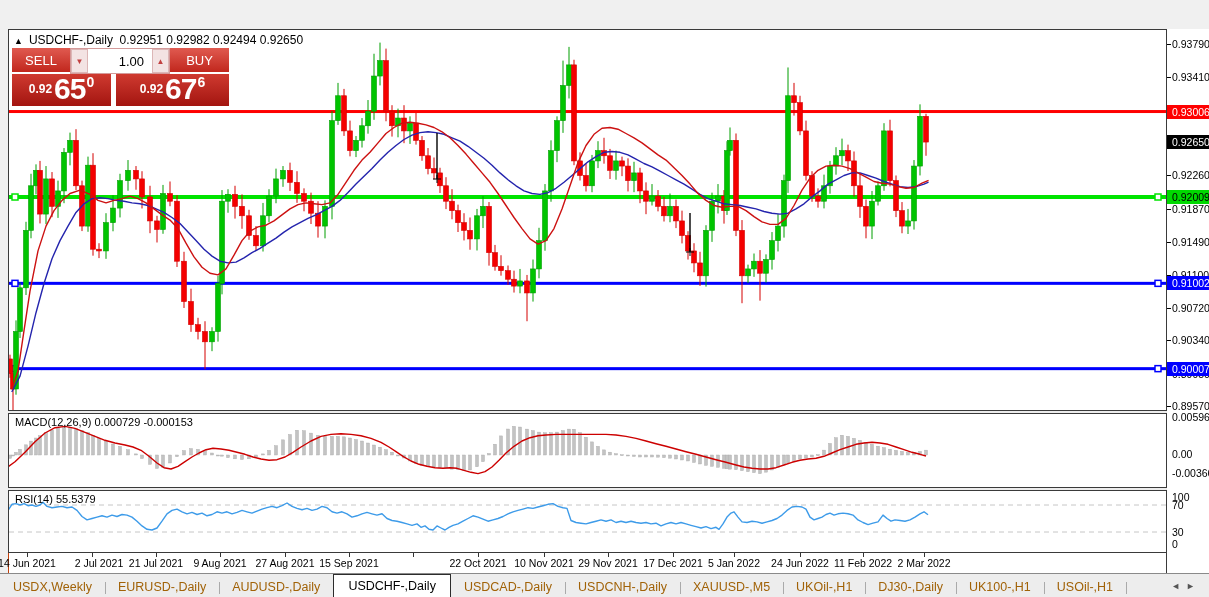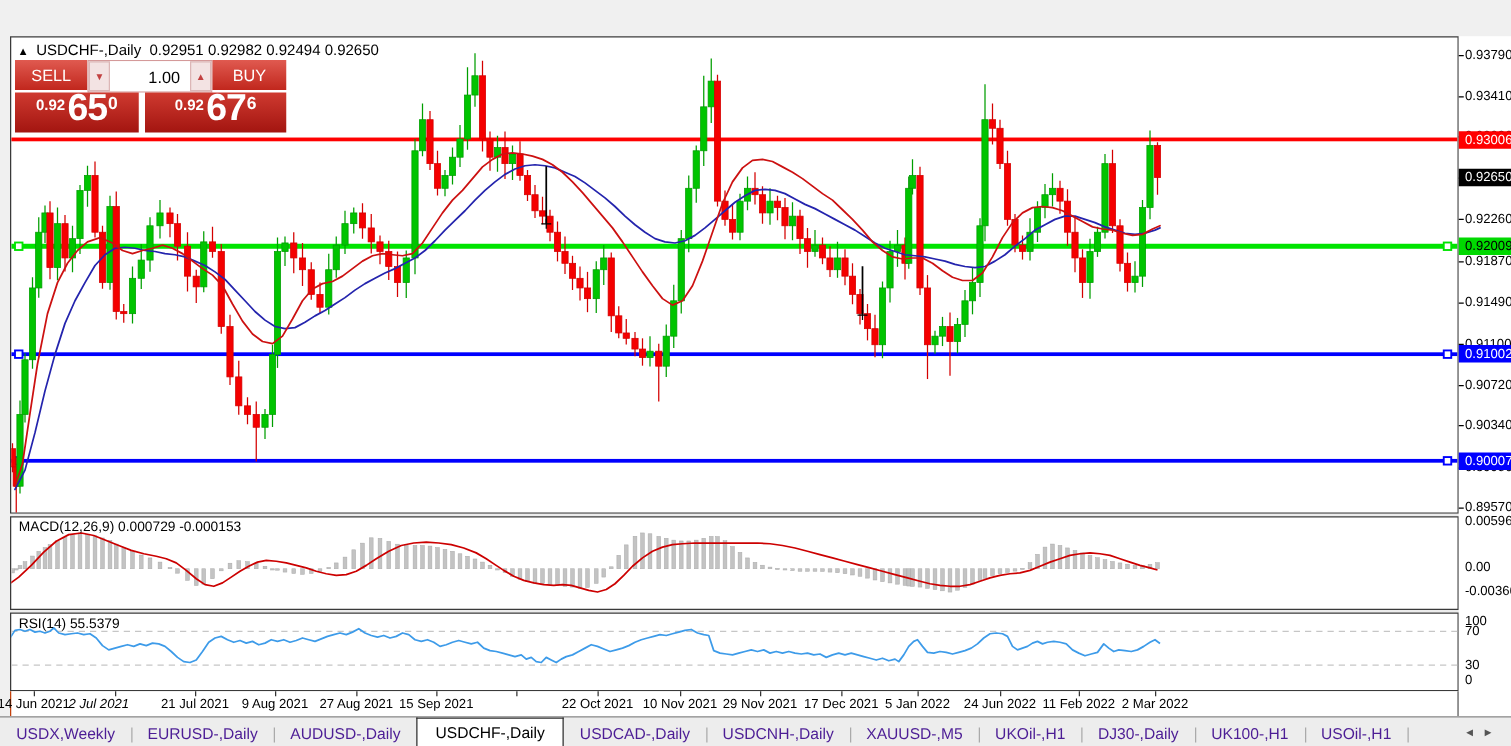--- a/index.html
+++ b/index.html
@@ -25,33 +25,33 @@
   #chartTitle .tri{font-size:9px;margin-right:6px;}
   #tradePanel{position:absolute;left:12px;top:48px;width:217px;z-index:40;}
   .tp-row1{display:flex;height:26px;}
   .tp-btn{background:linear-gradient(#e05a50,#c1271d);color:#fff;font-size:13px;display:flex;align-items:center;justify-content:center;cursor:pointer;}
   .tp-sell{width:58px;border-bottom:2px solid #fff;}
   .tp-buy{width:59px;border-bottom:2px solid #fff;}
   .tp-spin{display:flex;flex:1;border:1px solid #d49a9a;background:#fff;box-sizing:border-box;}
   .spin-btn{width:17px;background:#f3e3e3;color:#c24040;font-size:8px;display:flex;align-items:center;justify-content:center;cursor:pointer;border:1px solid #dcb6b6;box-sizing:border-box;}
   .spin-val{flex:1;font-size:13px;color:#000;display:flex;align-items:center;justify-content:flex-end;padding-right:8px;background:#fff;}
   .tp-row2{display:flex;margin-top:0;}
-  .price-box{background:linear-gradient(#cf3a30,#a31510);color:#fff;height:30px;display:flex;align-items:flex-start;justify-content:center;padding-bottom:2px;cursor:pointer;}
+  .price-box{background:linear-gradient(#cf3a30,#a31510);color:#fff;height:30px;display:flex;align-items:center;justify-content:center;padding-bottom:2px;cursor:pointer;}
   .pb-sell{width:99px;margin-right:5px;}
   .pb-buy{width:113px;}
   .pb-small{font-size:12px;font-weight:bold;margin-right:2px;line-height:20px;}
   .pb-big{font-size:30px;font-weight:bold;line-height:26px;letter-spacing:-1px;}
   .pb-sup{font-size:14px;font-weight:bold;line-height:12px;margin-left:1px;align-self:flex-start;margin-top:2px;}
   .ind-label{position:absolute;left:6px;top:2px;font-size:11px;color:#000;z-index:5;}
   
   .date-label{position:absolute;top:4px;font-size:10.5px;color:#000;transform:translateX(-50%);white-space:nowrap;}
   .date-tick{position:absolute;top:0;width:1px;height:4px;background:#333;}
   
   #tabBar{position:absolute;left:0;top:573px;width:1209px;height:24px;background:#ededed;border-top:1px solid #8a8a8a;display:flex;align-items:flex-end;}
-  .tab{font-size:12.5px;color:#4c1d95;padding:3px 13px 4px 13px;white-space:nowrap;cursor:pointer;position:relative;}
+  .tab{font-size:12.5px;color:#a16207;padding:3px 13px 4px 13px;white-space:nowrap;cursor:pointer;position:relative;}
   .tab .sep{position:absolute;right:-1px;top:5px;height:12px;width:1px;background:#aaa;}
   .tab.active{background:#fff;color:#000;border:1px solid #2c2c2c;border-bottom:none;padding:4px 14px 5px 14px;margin-top:-3px;z-index:2;}
   .tab-arrows{margin-left:auto;margin-right:8px;color:#555;font-size:9px;letter-spacing:6px;align-self:center;cursor:pointer;}
   .gapStrip{position:absolute;left:8px;width:1159px;background:#ececec;}
   svg{position:absolute;left:0;top:0;}
 </style>
 </head>
 <body>
 
 <div id="app">
@@ -575,21 +575,21 @@
         <line x1="0" y1="14" x2="1157" y2="14" stroke="#c6c6c6" stroke-width="1" stroke-dasharray="5 4"></line>
         <line x1="0" y1="41" x2="1157" y2="41" stroke="#c6c6c6" stroke-width="1" stroke-dasharray="5 4"></line>
         <path d="M-4.0 29.5 L-1.0 19.4 L3.0 13.3 L7.0 12.6 L11.0 14.0 L15.0 12.6 L19.0 14.7 L23.0 14.0 L27.0 15.4 L31.0 14.0 L34.0 11.3 L38.0 15.4 L43.0 16.7 L48.0 16.0 L53.0 15.4 L58.0 16.7 L63.0 16.0 L68.0 19.4 L73.0 25.5 L78.0 28.9 L83.0 27.5 L88.0 26.1 L93.0 24.8 L98.0 26.1 L103.0 24.1 L108.0 25.5 L113.0 23.5 L118.0 24.1 L123.0 26.1 L128.0 30.2 L133.0 34.9 L138.0 38.3 L143.0 39.0 L148.0 37.0 L153.0 30.2 L158.0 22.8 L163.0 19.4 L168.0 18.1 L173.0 20.8 L178.0 22.8 L183.0 21.4 L188.0 23.5 L193.0 22.1 L198.0 24.8 L203.0 23.5 L208.0 20.8 L213.0 22.1 L218.0 20.8 L223.0 22.8 L228.0 21.4 L233.0 19.4 L238.0 20.8 L243.0 22.1 L248.0 20.1 L253.0 18.1 L258.0 16.7 L263.0 15.4 L268.0 16.7 L273.0 14.7 L278.0 12.0 L283.0 15.4 L288.0 17.4 L293.0 18.7 L298.0 17.4 L303.0 19.4 L308.0 18.1 L313.0 15.4 L318.0 16.7 L323.0 20.8 L328.0 22.1 L333.0 20.8 L338.0 22.8 L343.0 26.1 L348.0 24.8 L353.0 22.8 L358.0 21.4 L363.0 22.8 L368.0 24.1 L373.0 22.8 L378.0 27.5 L383.0 29.5 L388.0 30.2 L393.0 31.5 L398.0 32.9 L403.0 34.3 L408.0 32.9 L412.0 36.3 L416.0 34.9 L420.0 38.3 L424.0 39.0 L428.0 34.9 L432.0 37.0 L436.0 39.0 L440.0 36.3 L444.0 34.3 L449.0 32.9 L454.0 30.2 L459.0 27.5 L464.0 24.8 L469.0 26.1 L474.0 28.2 L479.0 30.2 L484.0 28.9 L489.0 27.5 L494.0 25.5 L499.0 22.8 L504.0 20.8 L509.0 19.4 L514.0 18.1 L519.0 16.7 L524.0 17.4 L529.0 16.0 L534.0 14.7 L539.0 13.3 L544.0 12.6 L549.0 15.4 L554.0 16.7 L558.0 17.4 L562.0 29.5 L567.0 31.5 L572.0 32.2 L577.0 32.9 L582.0 31.5 L587.0 30.2 L592.0 28.9 L597.0 30.2 L602.0 28.9 L607.0 31.5 L612.0 30.2 L617.0 31.5 L622.0 30.2 L627.0 31.5 L632.0 32.2 L637.0 31.5 L642.0 32.9 L647.0 32.2 L652.0 34.9 L657.0 32.9 L662.0 31.5 L667.0 32.9 L672.0 31.5 L677.0 32.9 L682.0 34.3 L687.0 35.6 L692.0 37.0 L697.0 35.6 L702.0 37.6 L707.0 36.3 L710.0 38.3 L714.0 32.9 L718.0 26.1 L722.0 22.1 L725.0 20.8 L729.0 26.1 L733.0 30.9 L738.0 31.5 L743.0 30.2 L748.0 30.9 L753.0 32.2 L758.0 30.9 L763.0 29.5 L768.0 27.5 L773.0 24.1 L778.0 19.4 L783.0 16.0 L788.0 15.4 L793.0 16.0 L797.0 18.1 L801.0 26.1 L805.0 28.9 L809.0 27.5 L813.0 26.1 L817.0 23.5 L821.0 22.1 L825.0 24.1 L829.0 22.8 L834.0 22.1 L839.0 22.8 L844.0 24.1 L849.0 28.9 L854.0 31.5 L859.0 33.6 L864.0 32.2 L869.0 30.9 L874.0 24.1 L878.0 27.5 L882.0 30.2 L886.0 28.9 L891.0 29.5 L896.0 30.2 L901.0 28.9 L906.0 26.1 L911.0 22.8 L915.0 20.8 L919.0 23.8" fill="none" stroke="#3d9be9" stroke-width="1.4" stroke-linejoin="round"></path>
       </svg>
   </div>
 
   <div id="dateStrip">
       <div class="date-tick" style="left: 18px;"></div>
       <div class="date-label" style="left: 18px;">14 Jun 2021</div>
       <div class="date-tick" style="left: 83px;"></div>
-      <div class="date-label" style="left: 70px; font-style: italic;">2 Jul 2021</div>
+      <div class="date-label" style="left: 90px;">2 Jul 2021</div>
       <div class="date-tick" style="left: 147px;"></div>
       <div class="date-label" style="left: 147px;">21 Jul 2021</div>
       <div class="date-tick" style="left: 211px;"></div>
       <div class="date-label" style="left: 211px;">9 Aug 2021</div>
       <div class="date-tick" style="left: 276px;"></div>
       <div class="date-label" style="left: 276px;">27 Aug 2021</div>
       <div class="date-tick" style="left: 340px;"></div>
       <div class="date-label" style="left: 340px;">15 Sep 2021</div>
       <div class="date-tick" style="left: 404px;"></div>
       <div class="date-label" style="left: 404px; margin-top: 20px;">4 Oct 2021</div>

